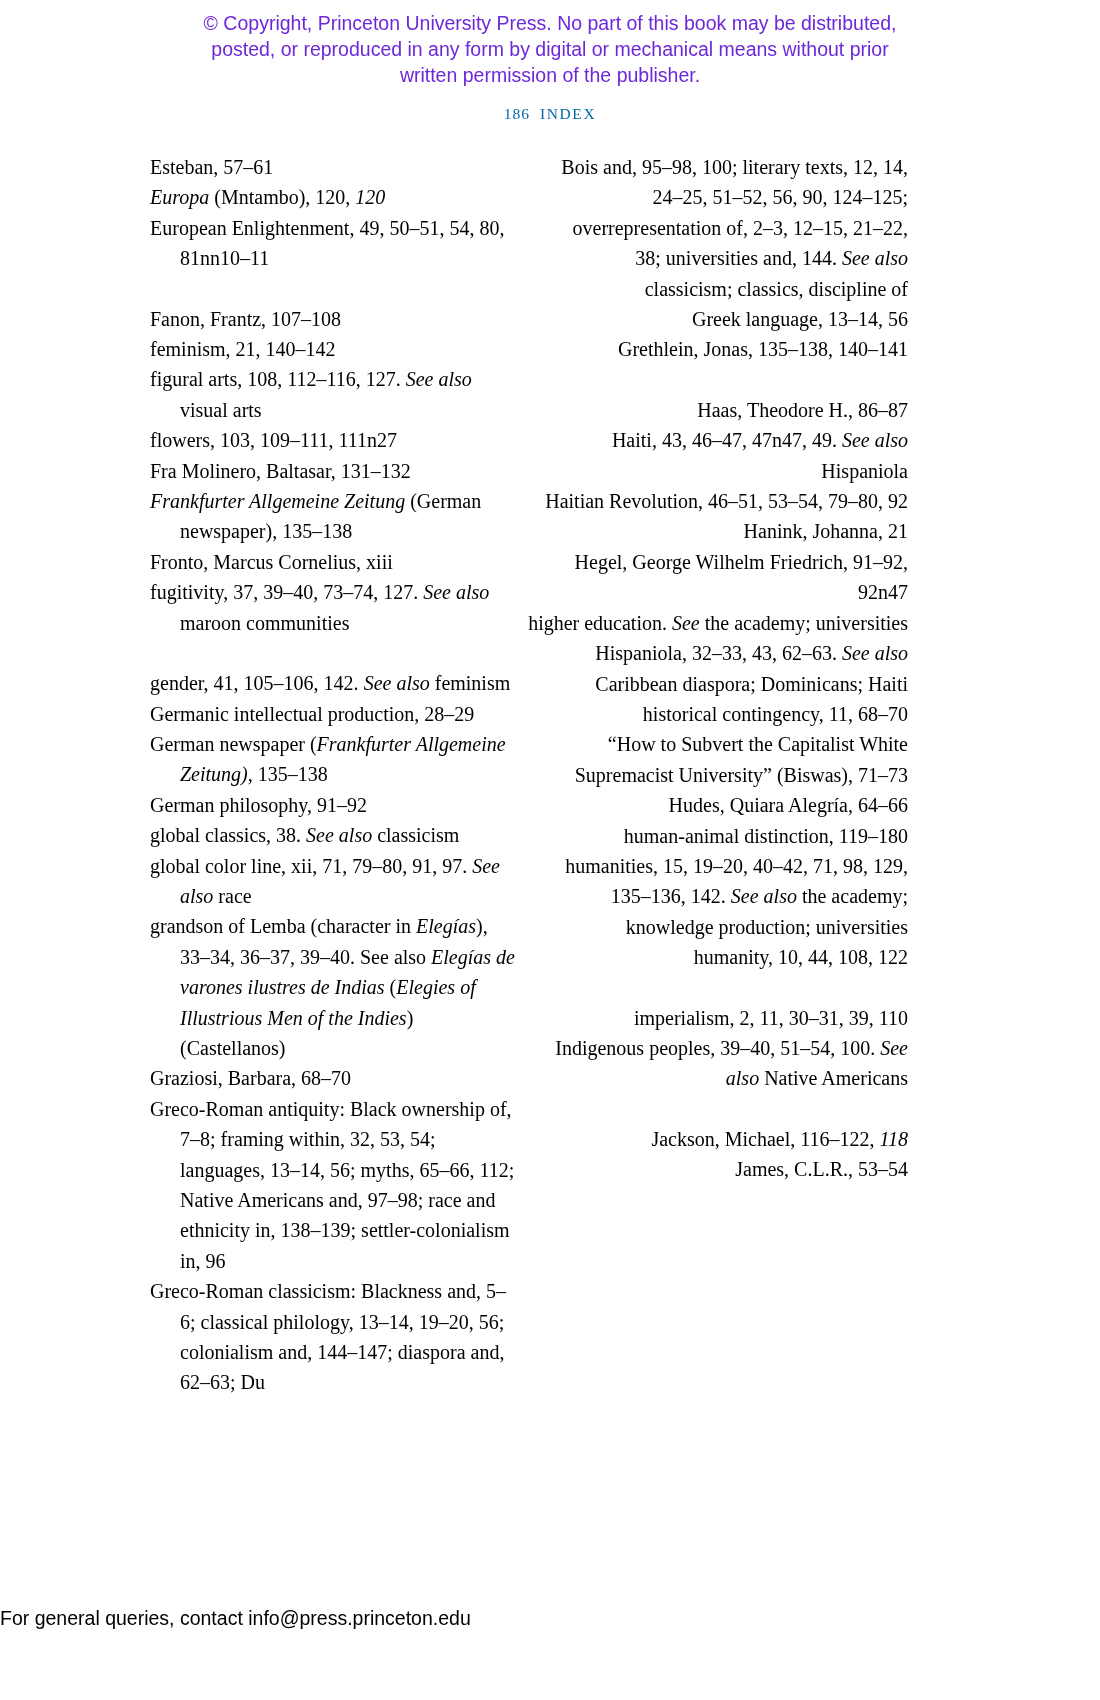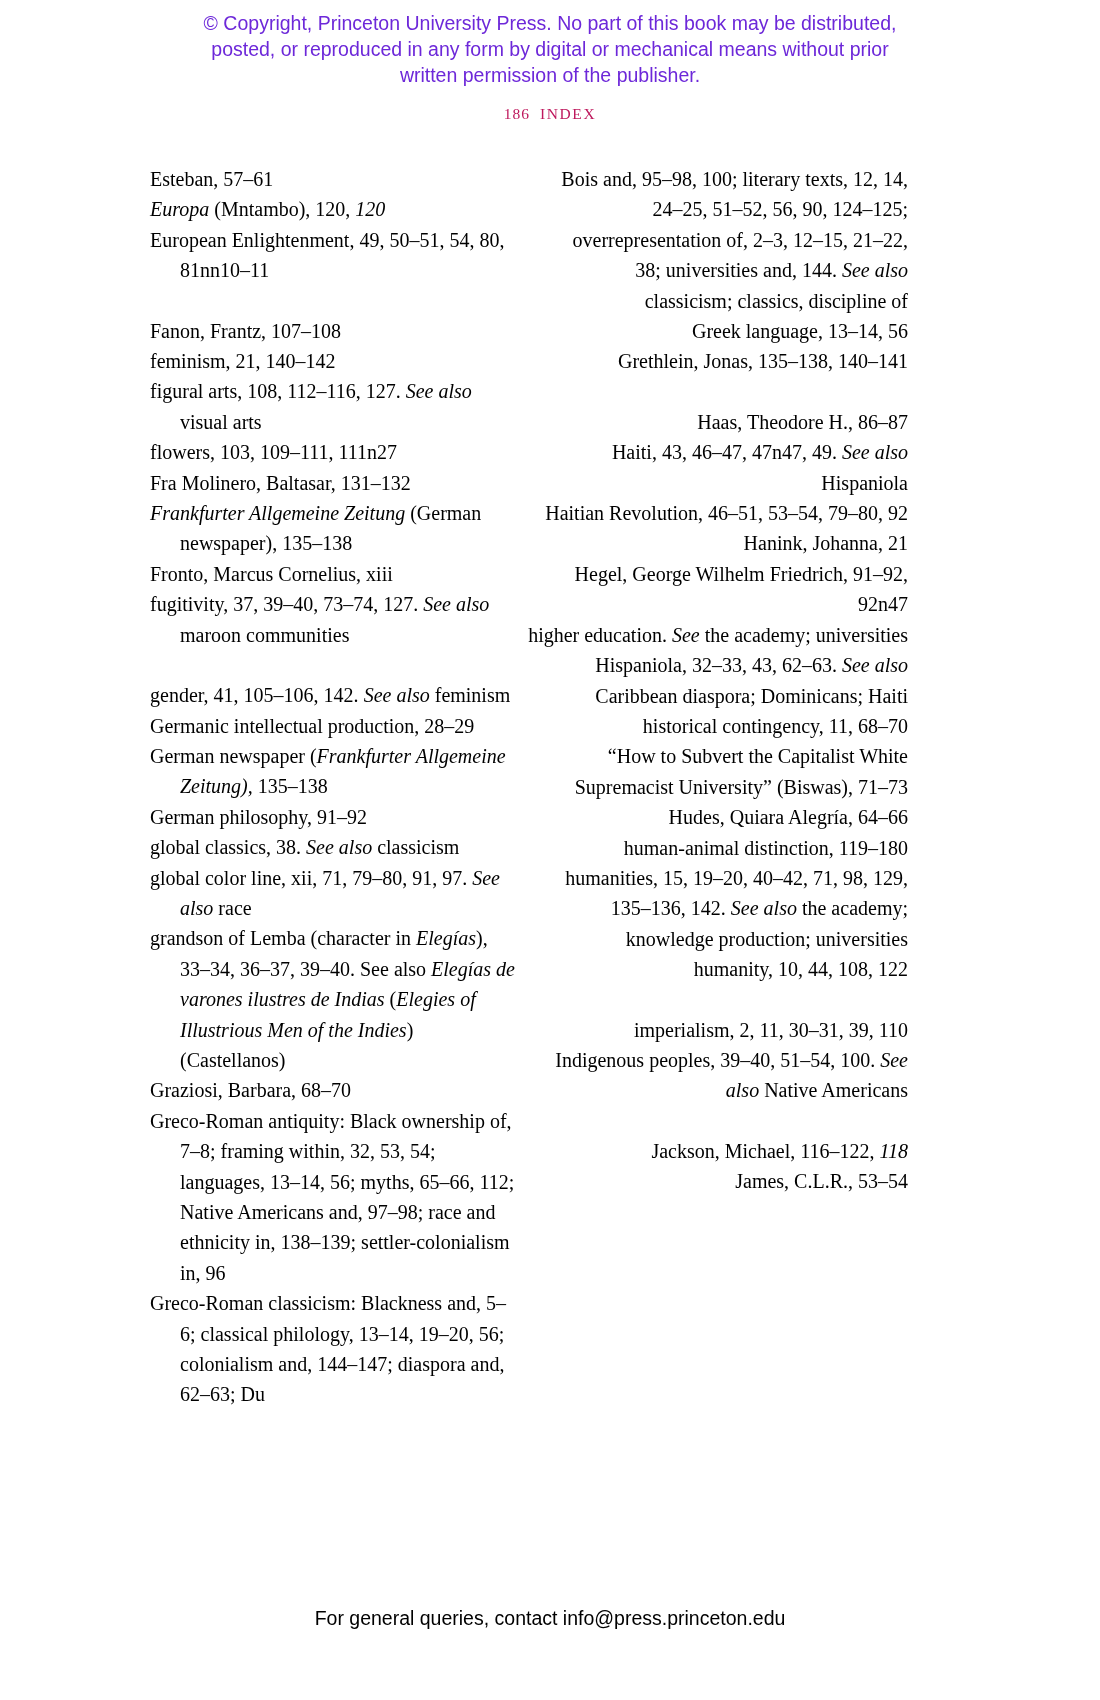--- a/index.html
+++ b/index.html
@@ -34,30 +34,30 @@
   }
   .folio {
     position: absolute;
     left: 0;
     top: 105px;
     width: 1100px;
     text-align: center;
     font-family: "Liberation Serif", serif;
     font-size: 15.5px;
     letter-spacing: 1.6px;
-    color: #be185d;
+    color: #0369a1;
   }
   .folio .num {
     letter-spacing: 1px;
     margin-right: 10px;
   }
   .columns {
     position: absolute;
     left: 0;
-    top: 164px;
+    top: 152px;
     width: 1100px;
     height: 1300px;
   }
   .col {
     position: absolute;
     top: 0;
     width: 370px;
     font-size: 20px;
     line-height: 30.4px;
   }
@@ -74,21 +74,20 @@
   }
   .gap {
     height: 30px;
   }
   .continued { padding-left: 30px; }
   .footer {
     position: absolute;
     left: 0;
     top: 1607px;
     width: 1100px;
-    text-align: center;
     font-family: "Liberation Sans", sans-serif;
     font-size: 19.5px;
     color: #000;
   }
 </style>
 </head>
 <body>
 
 <div class="page">
 

